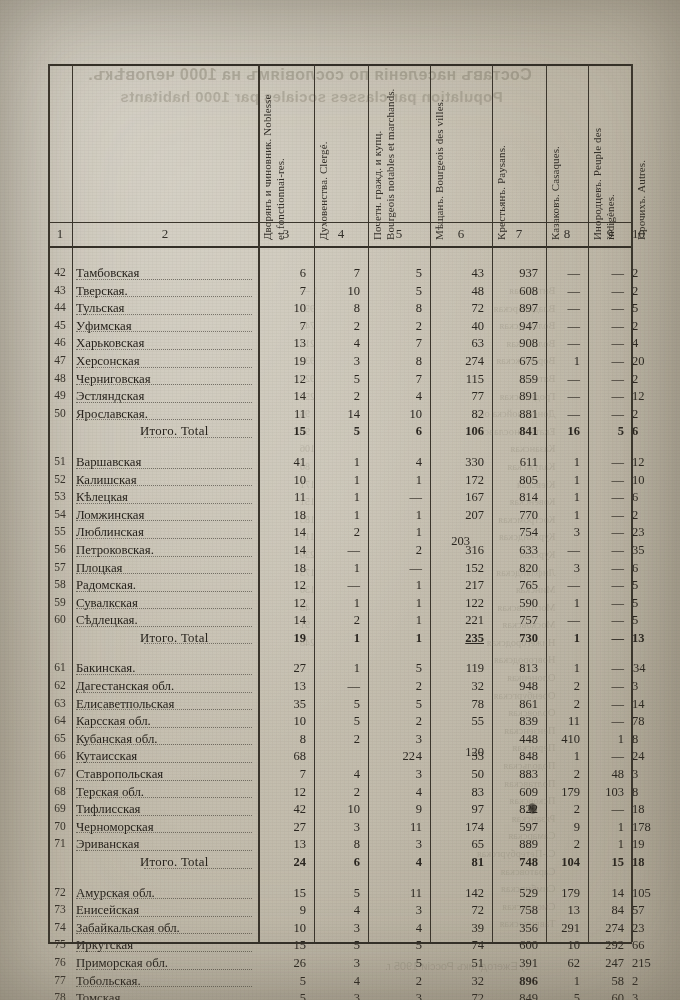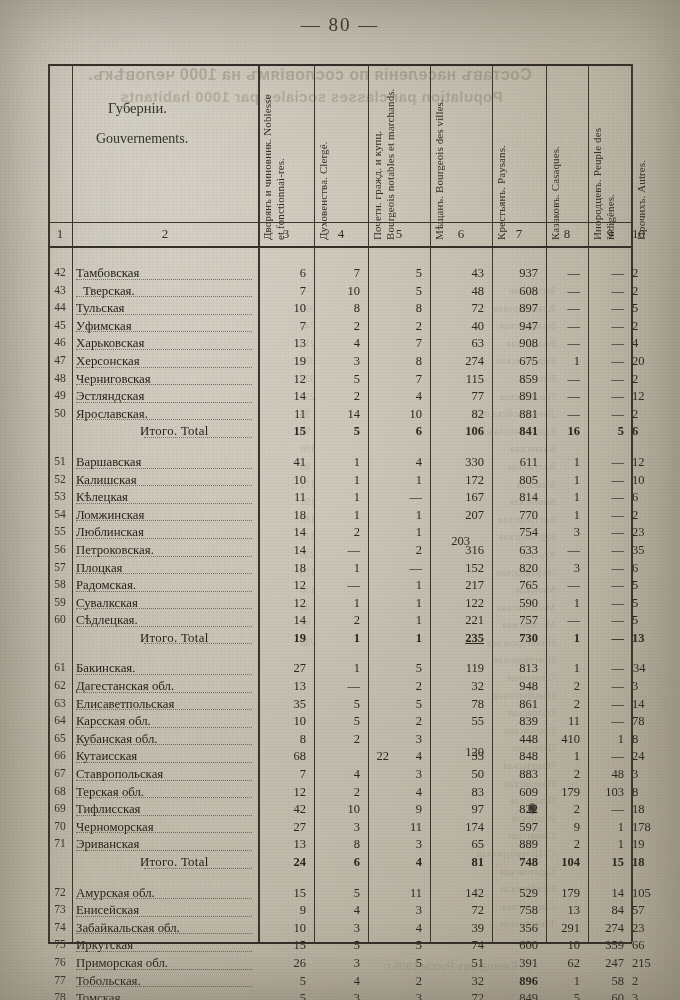--- a/index.html
+++ b/index.html
@@ -110,33 +110,28 @@
     transform:rotate(-12deg);
   }
 </style>
 </head>
 <body>
 
 <div class="paper"></div>
 <div class="grain"></div>
 <div class="sheet">
 
-  <div class="pageno">— 80 —</div>
 
   <div class="bleed bleed-title">Составъ населенія по сословіямъ на 1000 человѣкъ.</div>
   <div class="bleed bleed-sub">Population par classes sociales par 1000 habitants</div>
   <div class="bleed bleed-foot">1) Ежегодникъ Россіи 1905 г.</div>
 
   <div class="tbl">
 
     <div class="hdr">
-      <div class="stub-title">
-        <span>Губерніи.</span>
-        <span class="fr">Gouvernements.</span>
-      </div>
     <div class="vhead" style="left: 213px; width: 50px; height: 152px;"><span>Дворянъ и чиновник.</span><span> Noblesse et fonctionnai-res.</span></div>
         <div class="vhead" style="left: 269px; width: 48px; height: 152px;"><span>Духовенства.</span><span> Clergé.</span></div>
         <div class="vhead" style="left: 323px; width: 56px; height: 152px;"><span>Почетн. гражд. и купц.</span><span> Bourgeois notables et marchands.</span></div>
         <div class="vhead" style="left: 385px; width: 56px; height: 152px;"><span>Мѣщанъ.</span><span> Bourgeois des villes.</span></div>
         <div class="vhead" style="left: 447px; width: 48px; height: 152px;"><span>Крестьянъ.</span><span> Paysans.</span></div>
         <div class="vhead" style="left: 501px; width: 36px; height: 152px;"><span>Казаковъ.</span><span> Casaques.</span></div>
         <div class="vhead" style="left: 543px; width: 38px; height: 152px;"><span>Инородцевъ.</span><span> Peuple des indigènes.</span></div>
         <div class="vhead" style="left: 587px; height: 152px;"><span>Прочихъ.</span><span> Autres.</span></div>
         <div class="colnum" style="left: 0px; width: 24px; top: 162px;">1</div>
         <div class="colnum" style="left: 24px; width: 186px; top: 162px;">2</div>
@@ -160,21 +155,21 @@
           <div class="cell" style="left: 320px; width: 54px;">5</div>
           <div class="cell" style="left: 382px; width: 54px;">43</div>
           <div class="cell" style="left: 444px; width: 46px;">937</div>
           <div class="cell dash" style="left: 498px; width: 34px;">—</div>
           <div class="cell dash" style="left: 540px; width: 36px;">—</div>
           <div class="cell" style="left: 584px;">2</div>
         </div>
         <div class="row">
           <div class="rn">43</div>
           <div class="dots" style="right: 380px;"></div>
-          <div class="nm" style="background: linear-gradient(to right, rgba(210, 205, 193, 0), rgba(210, 205, 193, 0)); margin-left: 7px;">Тверская.</div>
+          <div class="nm" style="background: linear-gradient(to right, rgba(210, 205, 193, 0), rgba(210, 205, 193, 0));">Тверская.</div>
           <div class="cell" style="left: 210px; width: 48px;">7</div>
           <div class="cell" style="left: 266px; width: 46px;">10</div>
           <div class="cell" style="left: 320px; width: 54px;">5</div>
           <div class="cell" style="left: 382px; width: 54px;">48</div>
           <div class="cell" style="left: 444px; width: 46px;">608</div>
           <div class="cell dash" style="left: 498px; width: 34px;">—</div>
           <div class="cell dash" style="left: 540px; width: 36px;">—</div>
           <div class="cell" style="left: 584px;">2</div>
         </div>
         <div class="row">
@@ -487,21 +482,21 @@
           <div class="cell" style="left: 444px; width: 46px;">448</div>
           <div class="cell" style="left: 498px; width: 34px;">410</div>
           <div class="cell" style="left: 540px; width: 36px;">1</div>
           <div class="cell" style="left: 584px;">8</div>
         </div>
         <div class="row">
           <div class="rn">66</div>
           <div class="dots" style="right: 380px;"></div>
           <div class="nm" style="background: linear-gradient(to right, rgba(210, 205, 193, 0), rgba(210, 205, 193, 0));">Кутаисская</div>
           <div class="cell" style="left: 210px; width: 48px;">68</div>
-          <div class="cell" style="left: 248px; width: 46px; padding-left: 47px;">22</div>
+          <div class="cell" style="left: 274px; width: 46px; padding-left: 47px;">22</div>
           <div class="cell" style="left: 320px; width: 54px;">4</div>
           <div class="cell" style="left: 382px; width: 54px;">33</div>
           <div class="cell" style="left: 444px; width: 46px;">848</div>
           <div class="cell" style="left: 498px; width: 34px;">1</div>
           <div class="cell dash" style="left: 540px; width: 36px;">—</div>
           <div class="cell" style="left: 584px;">24</div>
         </div>
         <div class="row">
           <div class="rn">67</div>
           <div class="dots" style="right: 380px;"></div>
@@ -622,21 +617,21 @@
         <div class="row">
           <div class="rn">75</div>
           <div class="dots" style="right: 380px;"></div>
           <div class="nm" style="background: linear-gradient(to right, rgba(210, 205, 193, 0), rgba(210, 205, 193, 0));">Иркутская</div>
           <div class="cell" style="left: 210px; width: 48px;">15</div>
           <div class="cell" style="left: 266px; width: 46px;">5</div>
           <div class="cell" style="left: 320px; width: 54px;">5</div>
           <div class="cell" style="left: 382px; width: 54px;">74</div>
           <div class="cell" style="left: 444px; width: 46px;">600</div>
           <div class="cell" style="left: 498px; width: 34px;">10</div>
-          <div class="cell" style="left: 540px; width: 36px;">359</div>
+          <div class="cell" style="left: 540px; width: 36px;">292</div>
           <div class="cell" style="left: 584px;">66</div>
         </div>
         <div class="row">
           <div class="rn">76</div>
           <div class="dots" style="right: 380px;"></div>
           <div class="nm" style="background: linear-gradient(to right, rgba(210, 205, 193, 0), rgba(210, 205, 193, 0));">Приморская обл.</div>
           <div class="cell" style="left: 210px; width: 48px;">26</div>
           <div class="cell" style="left: 266px; width: 46px;">3</div>
           <div class="cell" style="left: 320px; width: 54px;">5</div>
           <div class="cell" style="left: 382px; width: 54px;">51</div>

